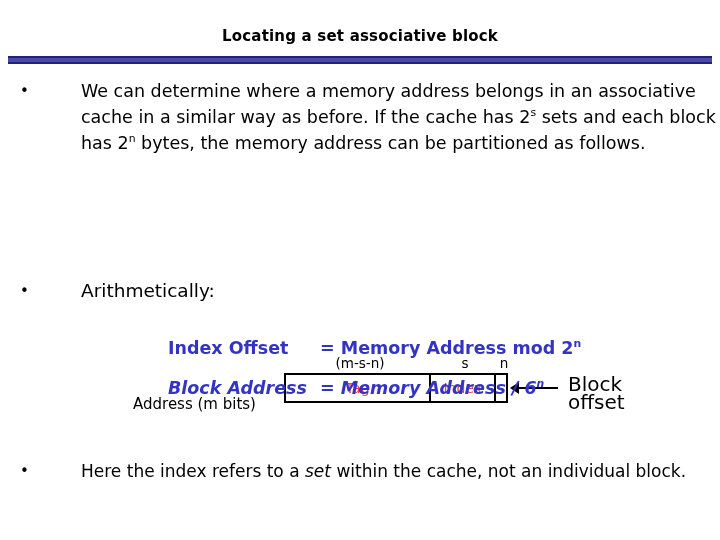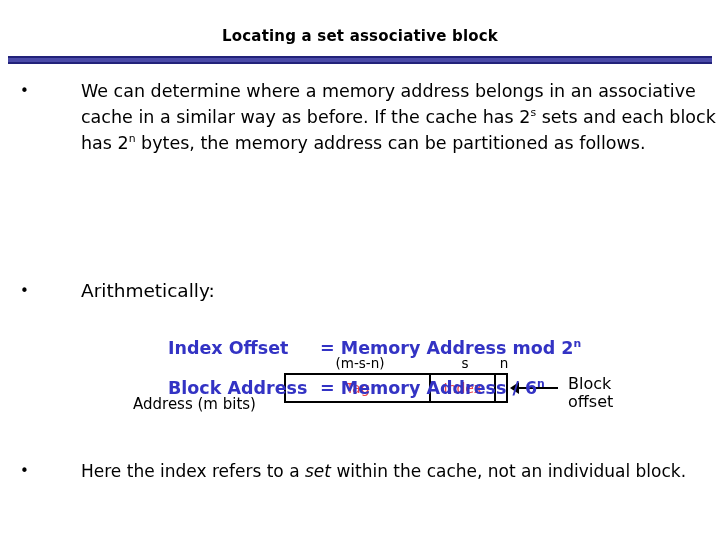--- a/index.html
+++ b/index.html
@@ -185,21 +185,21 @@
     height: 0;
     border-top: 6px solid transparent;
     border-bottom: 6px solid transparent;
     border-right: 9px solid #000000;
   }
   .offset-caption {
     position: absolute;
     left: 568px;
     top: 200px;
     font-family: "DejaVu Sans", sans-serif;
-    font-size: 16px;
+    font-size: 20px;
     line-height: 18px;
     color: #000000;
     white-space: nowrap;
   }
 
   
   #formulas {
     position: absolute;
     left: 168px;
     top: 338px;
@@ -216,21 +216,21 @@
   }
   .formula-name {
     width: 152px;
     flex: 0 0 152px;
     white-space: nowrap;
   }
   .formula-expr {
     white-space: nowrap;
   }
   #row-offset  { margin-bottom: 20px; }
-  #row-address { margin-bottom: 12px; }
+  #row-address { margin-bottom: 12px; font-style: italic; }
 </style>
 </head>
 <body>
 
 <div id="slide">
 
   <div class="slide-title">Locating a set associative block</div>
   <div class="title-rule"></div>
 
   <div class="bullet-row" id="bullet-intro">

